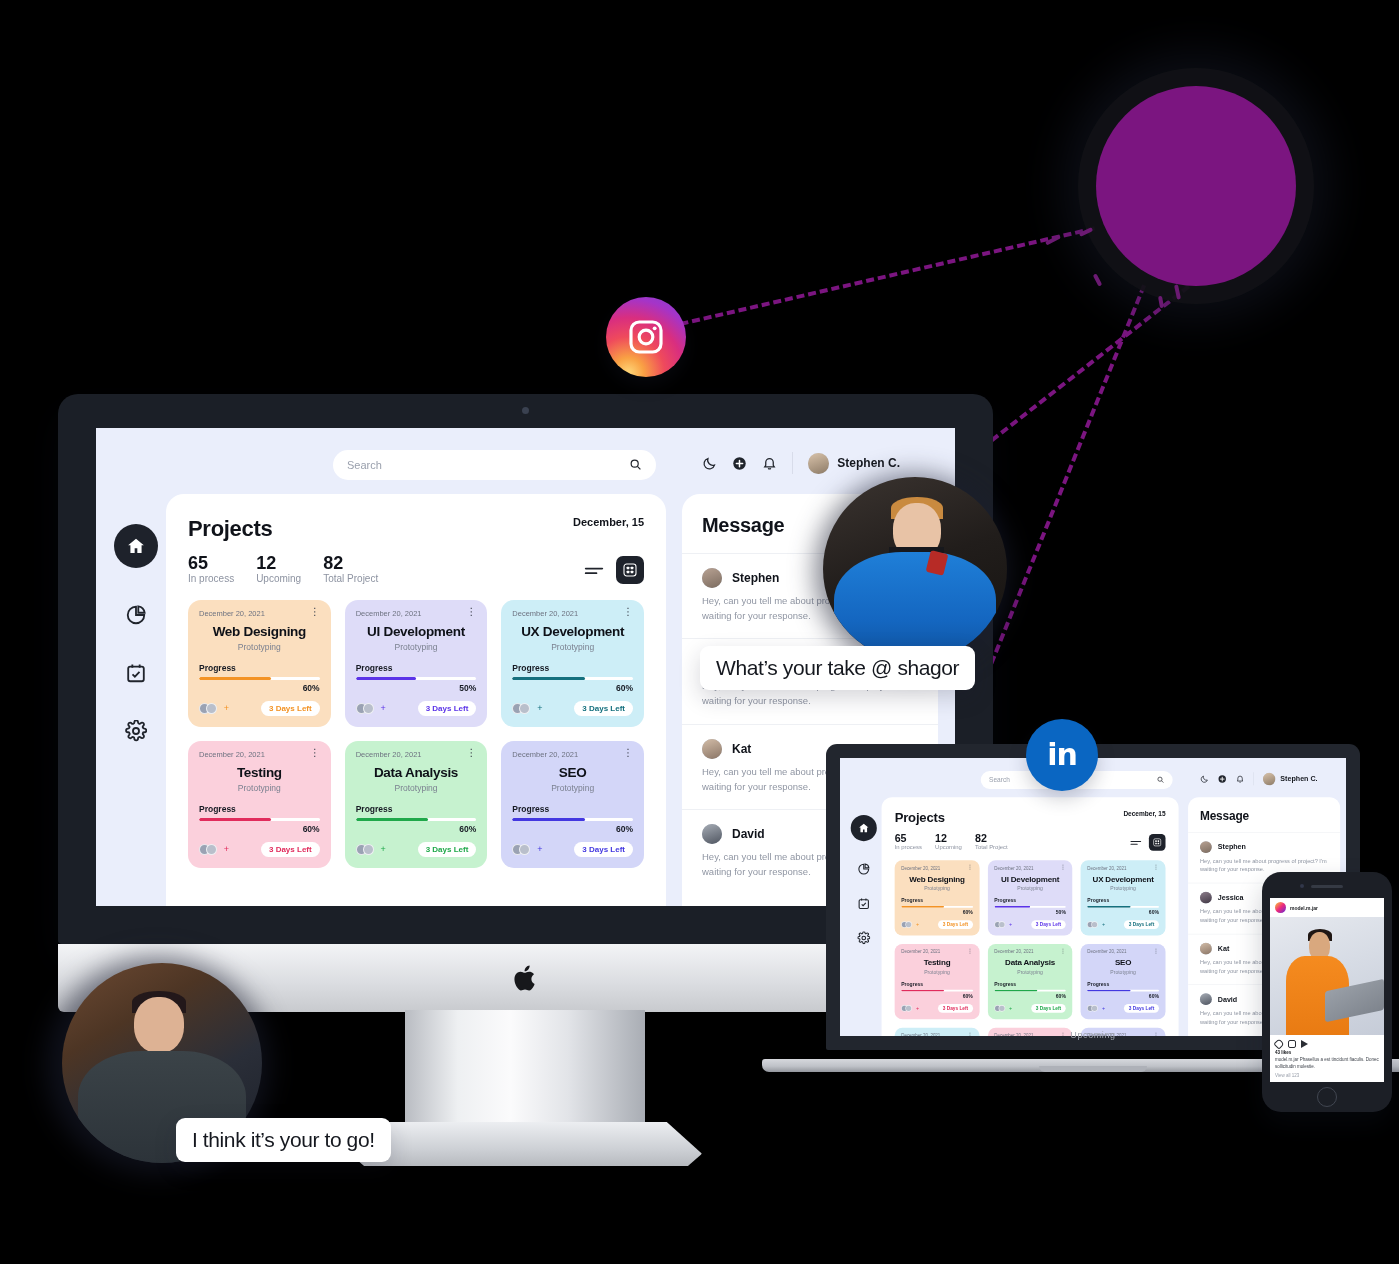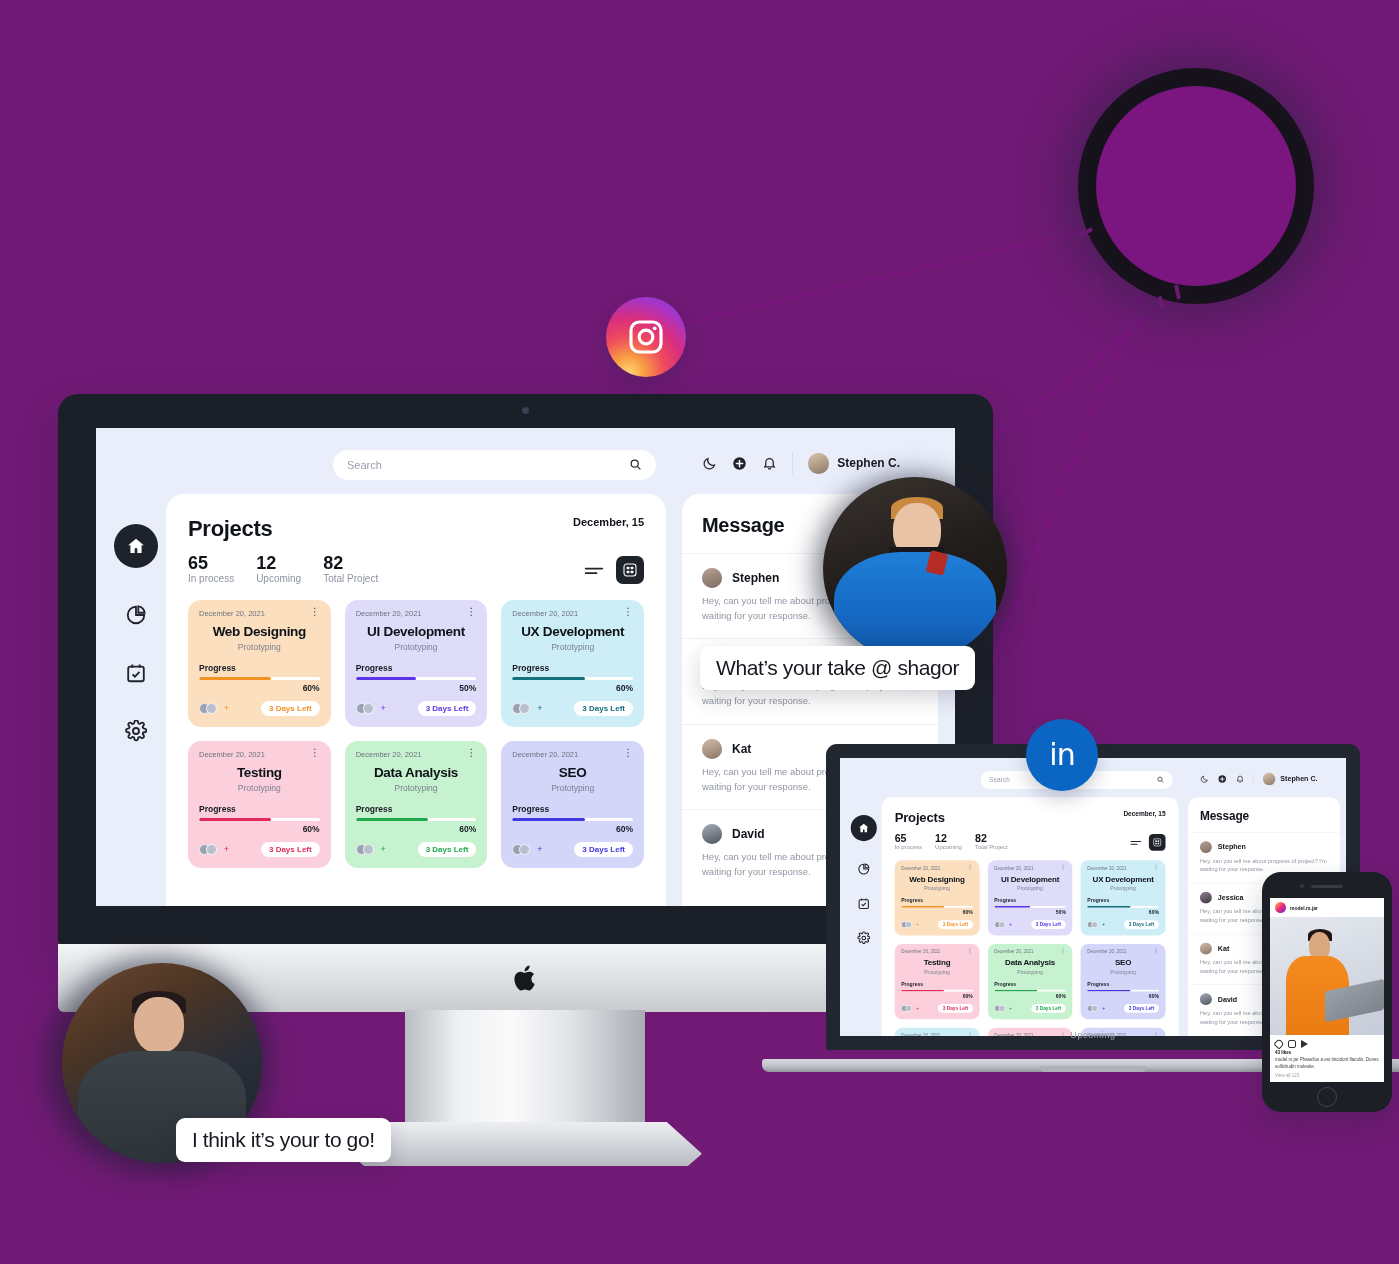--- a/index.html
+++ b/index.html
@@ -3,21 +3,21 @@
 <meta charset="utf-8">
 <title>Device Mockup</title>
 <style>
   * { box-sizing: border-box; margin: 0; padding: 0; }
   html, body {
     width: 1399px; height: 1264px;
     background: #ffffff;
     font-family: "Liberation Sans", sans-serif;
     overflow: hidden;
   }
-  #stage { position: relative; width: 1399px; height: 1264px; background:#701a75; }
+  #stage { position: relative; width: 1399px; height: 1264px; background:#000000; }
 
   
   .purple-circle {
     position:absolute; left:1096px; top:86px; width:200px; height:200px;
     border-radius:50%; background:#7B1580;
     box-shadow: 0 0 0 18px rgba(17,17,22,.92), 0 0 46px 34px rgba(30,35,55,.40);
   }
   .speck { position:absolute; background:#6b1a72; border-radius:2px; transform-origin:center; }
 
   .dash-line { position:absolute; height:0; border-top:4px dashed #7B1580; transform-origin:0 0; }
@@ -163,21 +163,21 @@
   .ig-cap { font-size:4.5px; color:#3a3f47; margin-top:2px; line-height:1.5; }
   .ig-more { font-size:4.5px; color:#9aa0ab; margin-top:2px; }
   .ig-comment { display:flex; align-items:center; gap:4px; padding:5px; border-top:1px solid #eceef1; margin-top:4px; }
 
   
   .badge { position:absolute; border-radius:50%; display:flex; align-items:center; justify-content:center;
            box-shadow:0 8px 18px rgba(30,35,60,.22); }
   .badge-ig { left:606px; top:297px; width:80px; height:80px;
               background: radial-gradient(circle at 28% 95%, #ffd87a 0%, #f9a144 16%, #ef4a5c 38%, #d92e7f 58%, #a534c8 78%, #7b44d6 100%); }
   .badge-li { left:1026px; top:719px; width:72px; height:72px; background:#0a66c2; }
-  .li-text { color:#fff; font-size:30px; font-weight:normal; font-family:"DejaVu Sans", sans-serif; line-height:1; letter-spacing:-1px; }
+  .li-text { color:#fff; font-size:30px; font-weight:bold; font-family:"DejaVu Sans", sans-serif; line-height:1; letter-spacing:-1px; }
 
   
   .person { position:absolute; border-radius:50%; overflow:hidden; }
   .person-shadow { position:absolute; border-radius:50%; background:rgba(26,30,48,.55);
                    filter: blur(13px); }
   .person-top { left:823px; top:477px; width:184px; height:184px; }
   .person-bot { left:62px; top:963px; width:200px; height:200px; }
   .callout {
     position:absolute; background:#fff; border-radius:9px; padding:10px 16px;
     font-size:21px; color:#15181f; white-space:nowrap; letter-spacing:-.4px;

